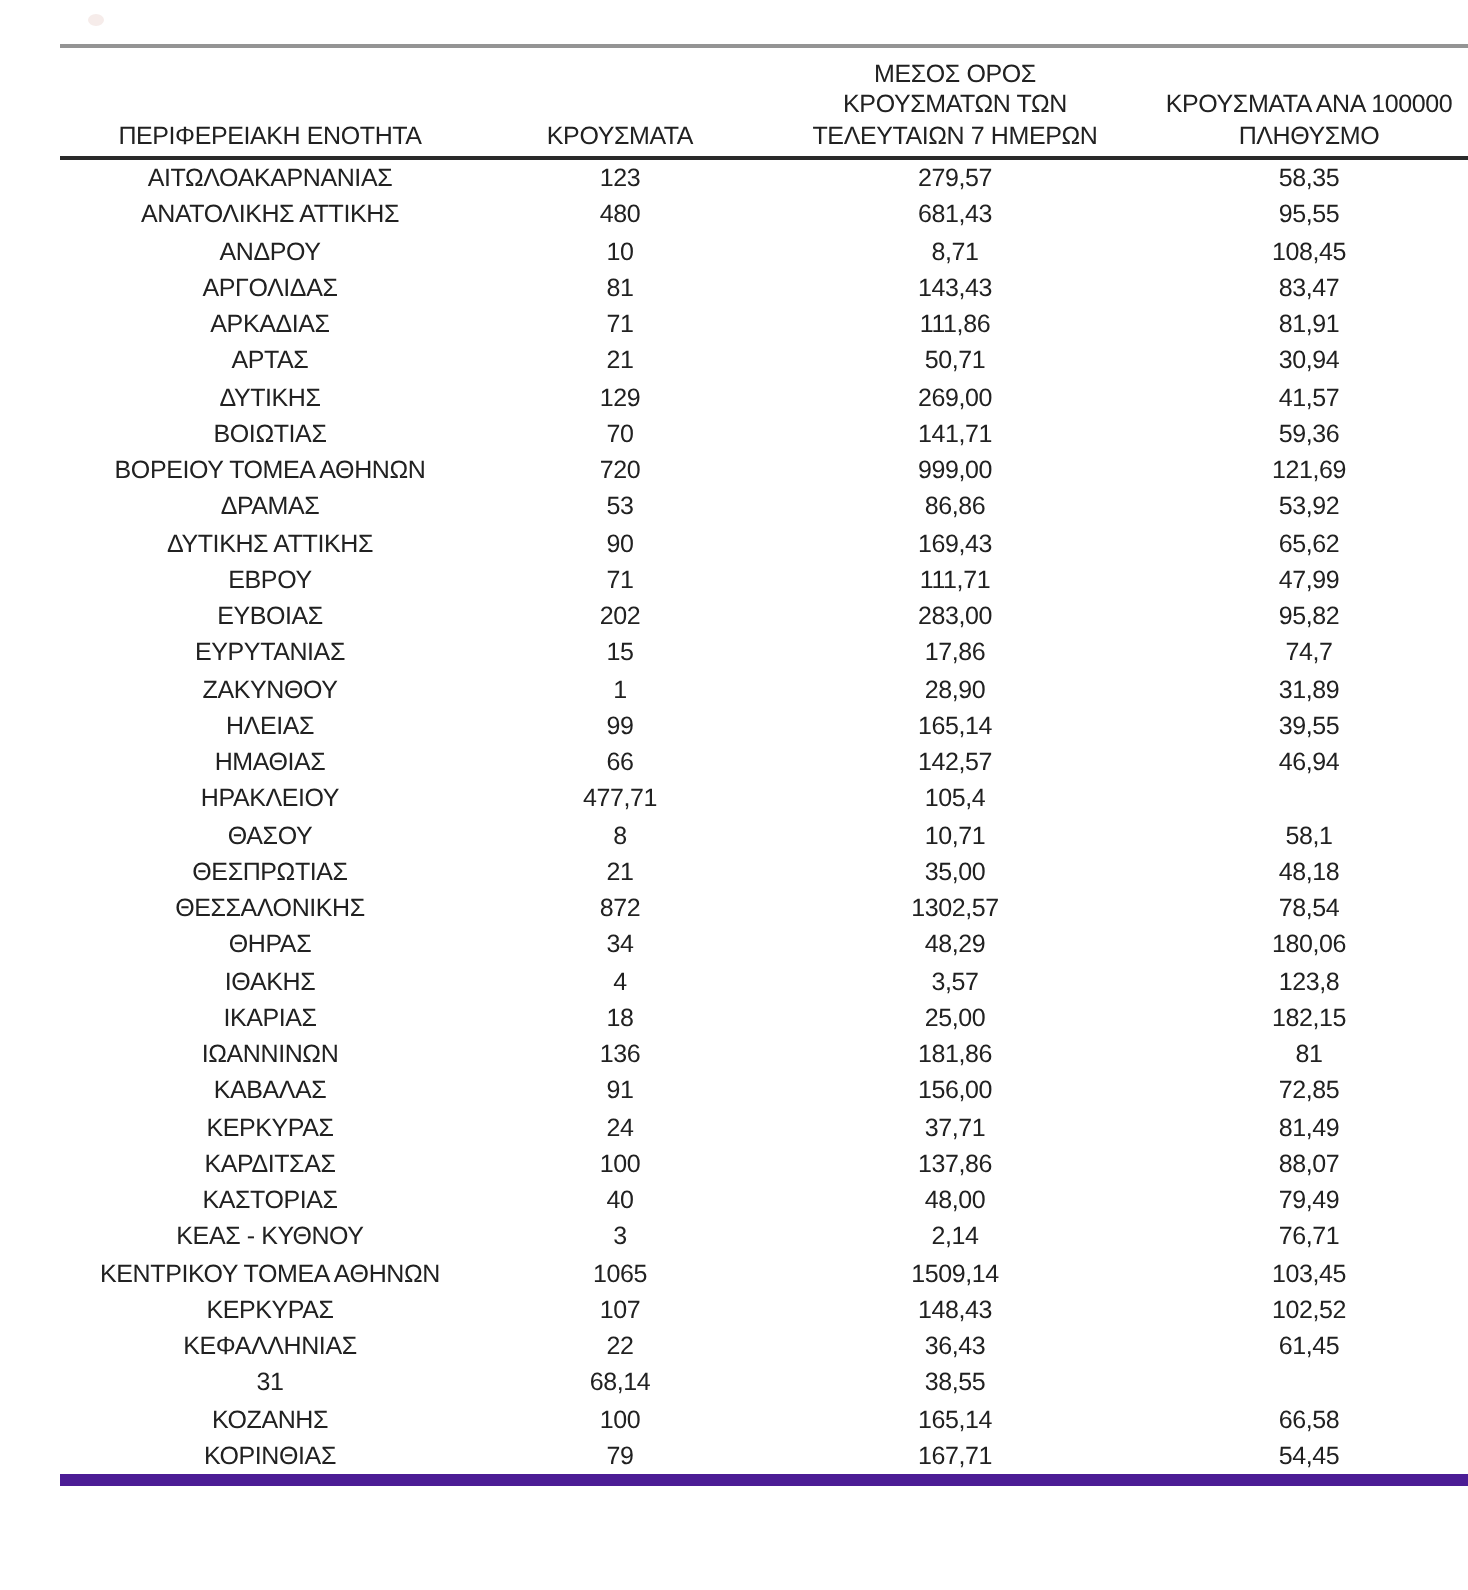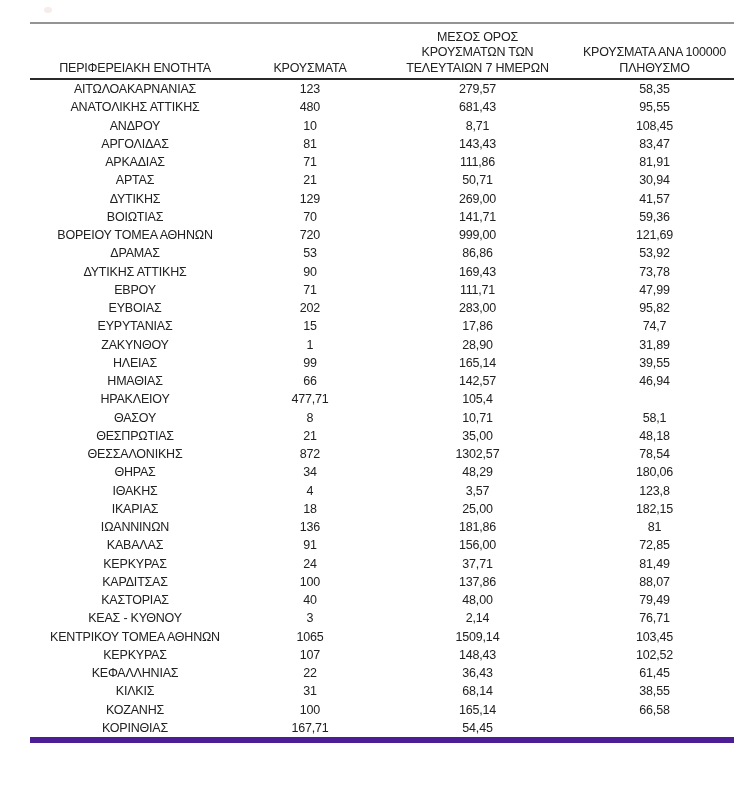--- a/index.html
+++ b/index.html
@@ -156,21 +156,21 @@
     <div class="tcell">ΔΡΑΜΑΣ</div>
     <div class="tcell">53</div>
     <div class="tcell">86,86</div>
     <div class="tcell">53,92</div>
   </div>
 
   <div class="trow">
     <div class="tcell">ΔΥΤΙΚΗΣ ΑΤΤΙΚΗΣ</div>
     <div class="tcell">90</div>
     <div class="tcell">169,43</div>
-    <div class="tcell">73,78</div>
+    <div class="tcell">65,62</div>
   </div>
 
 
   <div class="trow">
     <div class="tcell">ΕΒΡΟΥ</div>
     <div class="tcell">71</div>
     <div class="tcell">111,71</div>
     <div class="tcell">47,99</div>
   </div>
 
@@ -314,32 +314,32 @@
   </div>
 
   <div class="trow">
     <div class="tcell">ΚΕΦΑΛΛΗΝΙΑΣ</div>
     <div class="tcell">22</div>
     <div class="tcell">36,43</div>
     <div class="tcell">61,45</div>
   </div>
 
   <div class="trow">
-    <div class="tcell">ΚΙΛΚΙΣ</div>
     <div class="tcell">31</div>
     <div class="tcell">68,14</div>
     <div class="tcell">38,55</div>
   </div>
 
   <div class="trow">
     <div class="tcell">ΚΟΖΑΝΗΣ</div>
     <div class="tcell">100</div>
     <div class="tcell">165,14</div>
     <div class="tcell">66,58</div>
   </div>
 
   <div class="trow">
     <div class="tcell">ΚΟΡΙΝΘΙΑΣ</div>
+    <div class="tcell">79</div>
     <div class="tcell">167,71</div>
     <div class="tcell">54,45</div>
   </div>
 </div>
 </div>
 
 </body></html>

